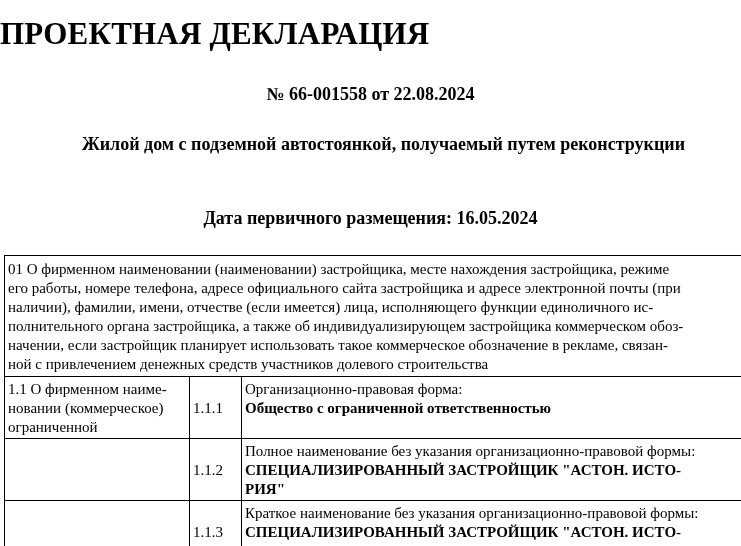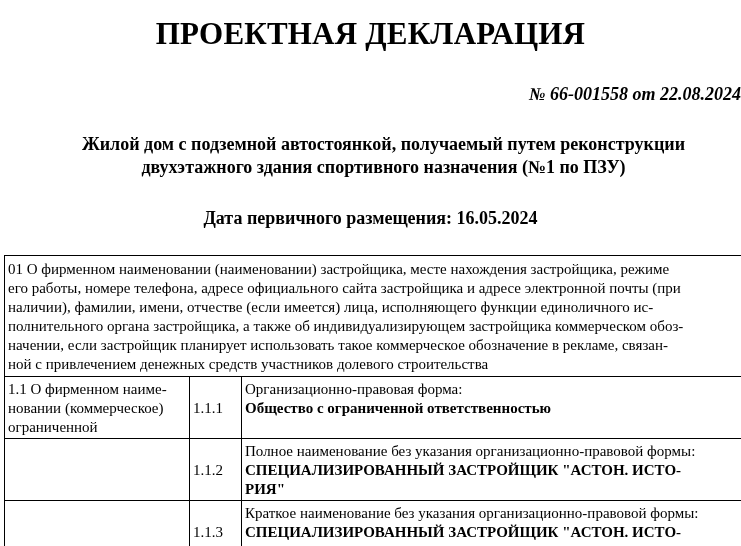--- a/index.html
+++ b/index.html
@@ -13,36 +13,34 @@
     body {
       font-family: "Liberation Serif", "DejaVu Serif", serif;
       color: #000000;
       position: relative;
     }
     .title {
       position: absolute;
       left: 0;
       width: 741px;
       top: 14px;
-      text-align: center;
       font-weight: bold;
       font-size: 31px;
       line-height: 40px;
       letter-spacing: 0.2px;
     }
     .decl-number {
       position: absolute;
       left: 0;
       width: 741px;
       top: 82px;
-      text-align: right;
+      text-align: center;
       font-weight: bold;
       font-size: 18px;
       line-height: 24px;
-      font-style: italic;
     }
     .object-name {
       position: absolute;
       left: 0;
       width: 741px;
       top: 133px;
       text-align: center;
       font-weight: bold;
       font-size: 18px;
       line-height: 23px;
@@ -89,21 +87,20 @@
   </style>
 </head>
 <body>
 
 <div class="title">ПРОЕКТНАЯ ДЕКЛАРАЦИЯ</div>
 
 <div class="decl-number">№ 66-001558 от 22.08.2024</div>
 
 <div class="object-name">
   <span>Жилой дом с подземной автостоянкой, получаемый путем реконструкции</span>
-  <span>двухэтажного здания спортивного назначения (№1 по ПЗУ)</span>
 </div>
 
 <div class="first-date">Дата первичного размещения: 16.05.2024</div>
 
 <table class="decl-table">
   <tbody>
       <tr>
     <td class="section-intro" colspan="3">
       <span class="intro-line">01 О фирменном наименовании (наименовании) застройщика, месте нахождения застройщика, режиме</span>
       <span class="intro-line">его работы, номере телефона, адресе официального сайта застройщика и адресе электронной почты (при</span>

